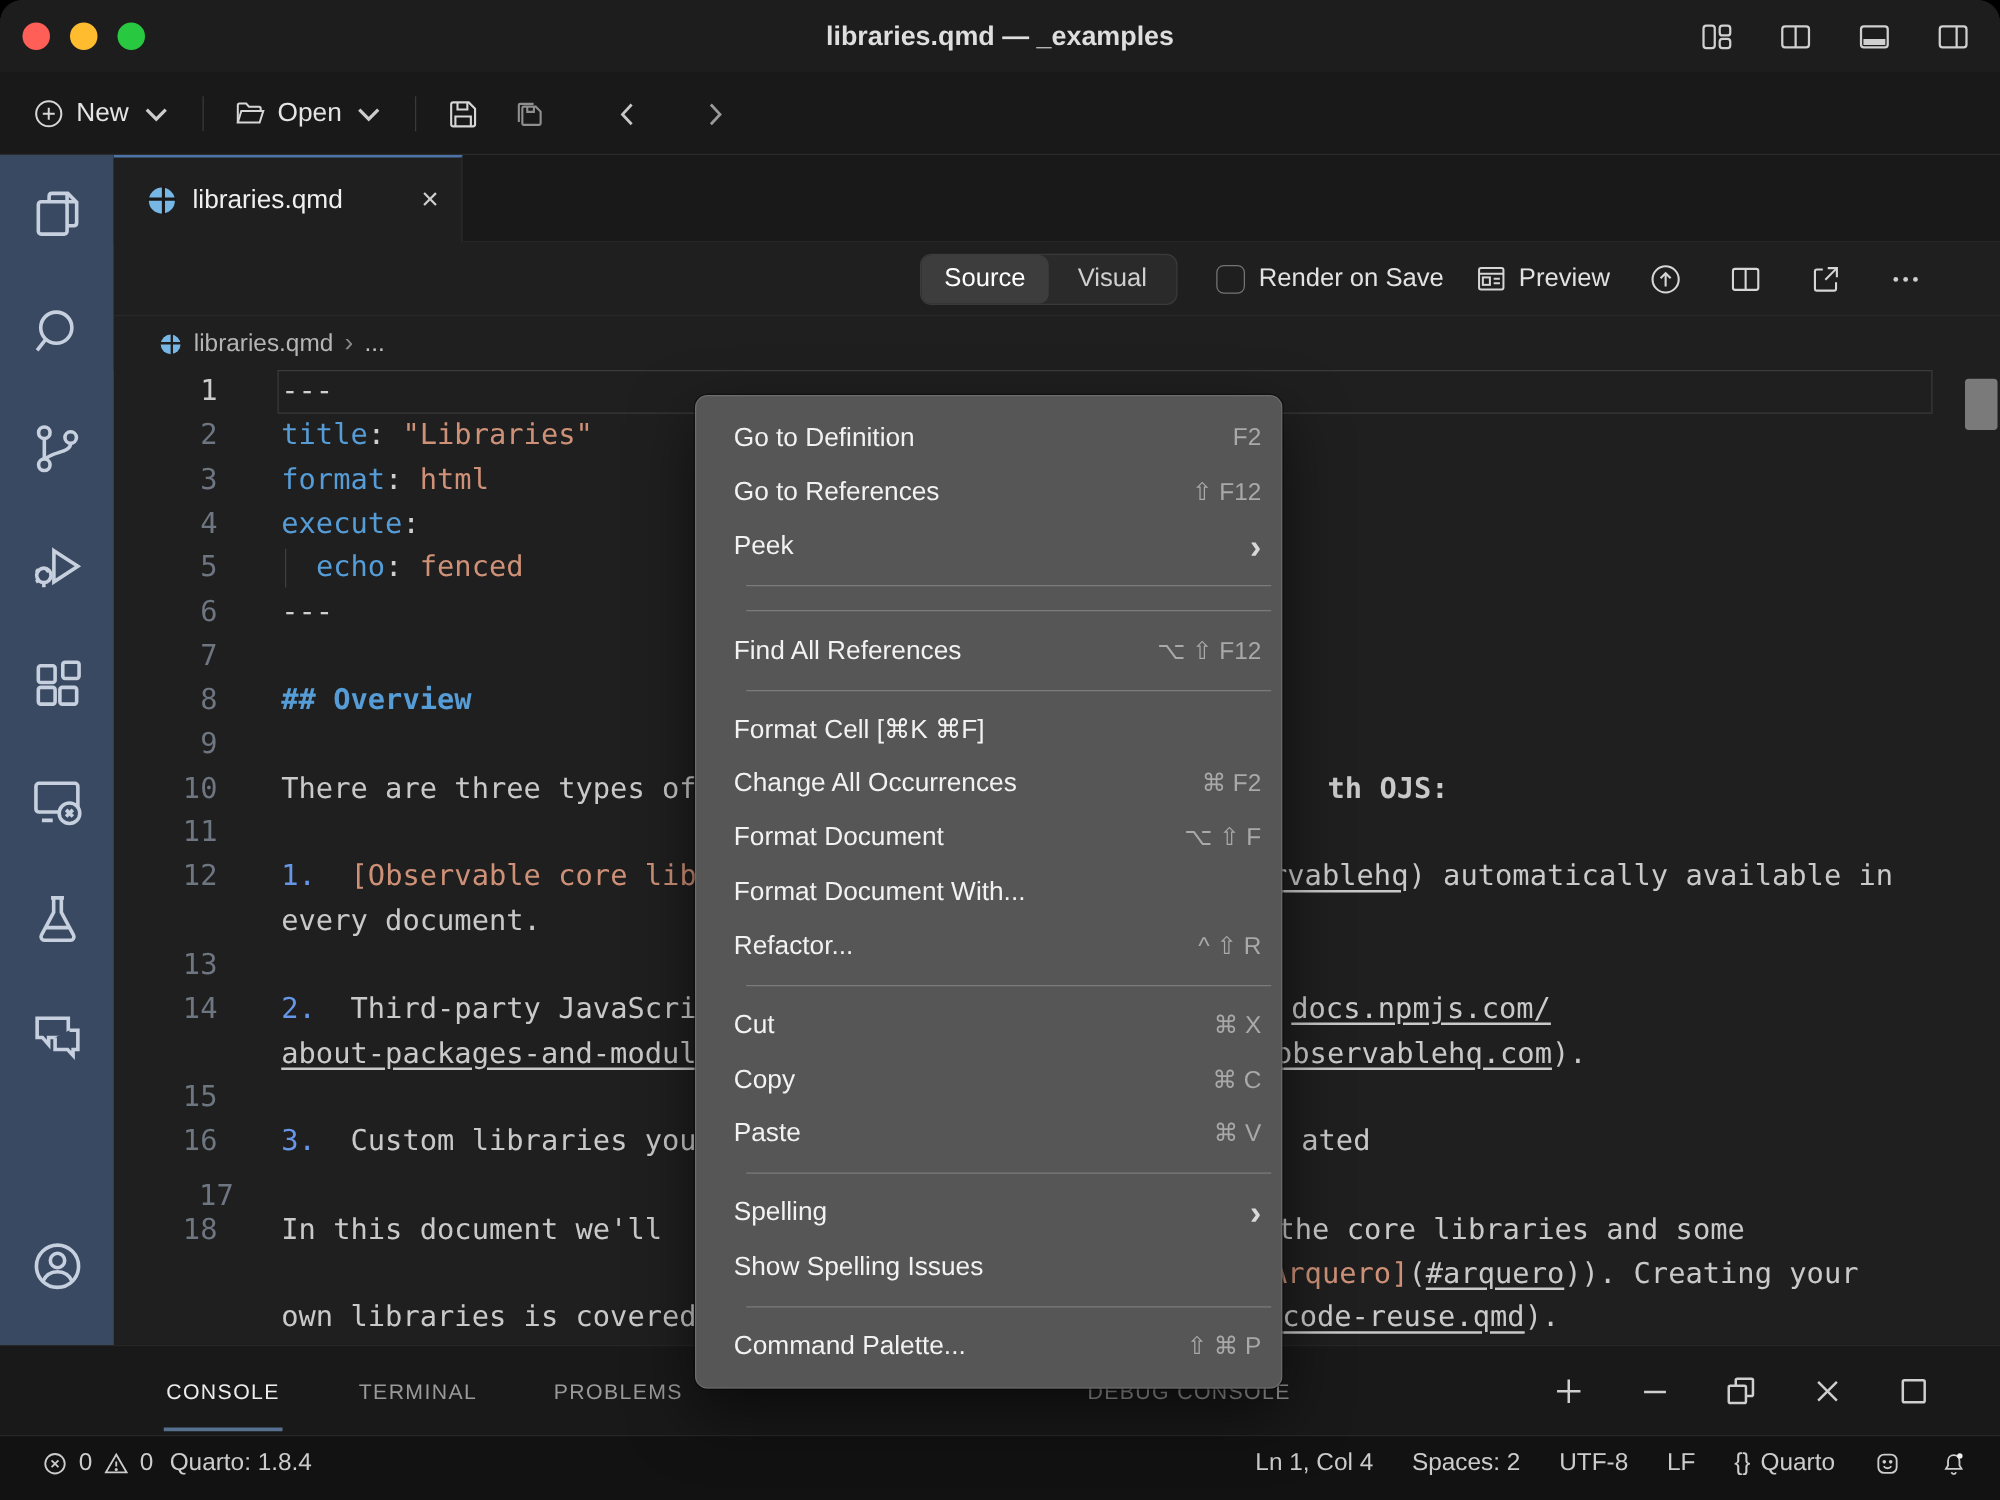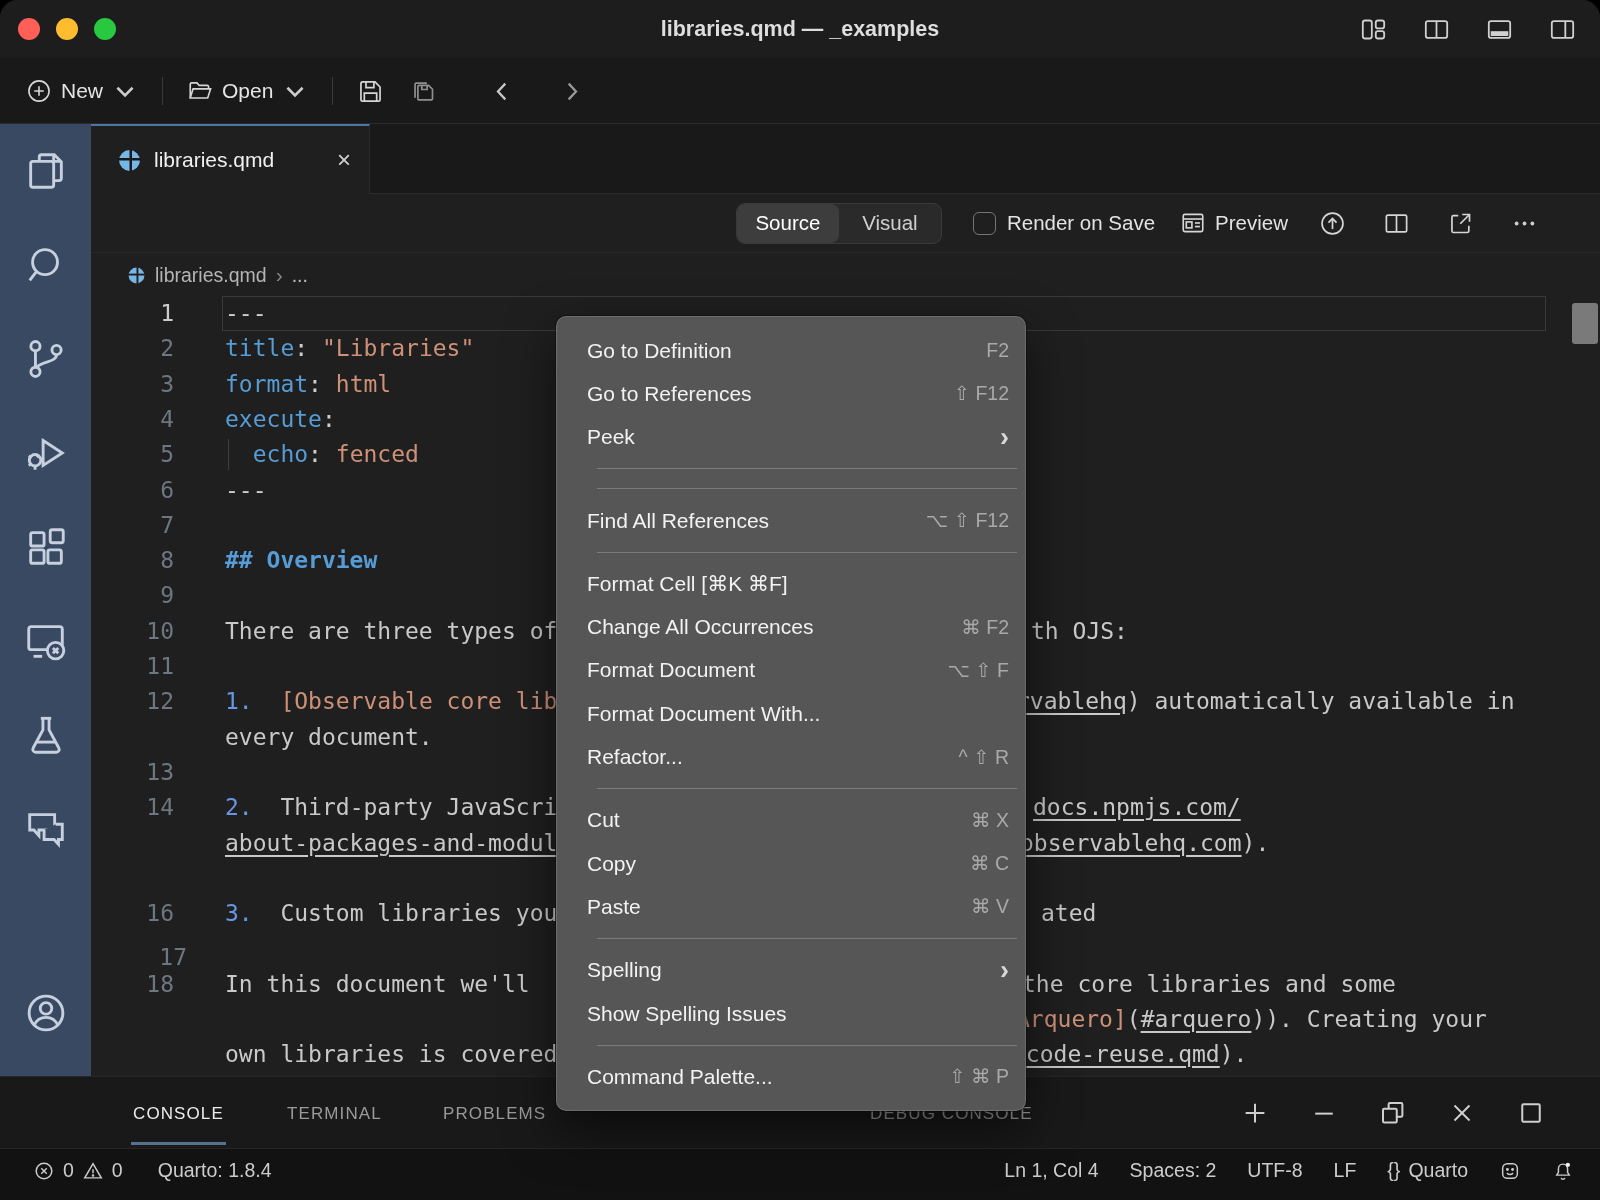--- a/index.html
+++ b/index.html
@@ -90,21 +90,21 @@
   .panel-tab.active::after { content:''; position:absolute; left:-2px; right:-2px; bottom:-18px; height:3px; background:var(--clr-console_tab_underline,#56708f); }
   .panel-actions { position:absolute; right:48px; top:0; height:72px; display:flex; align-items:center; gap:27px; }
   .panel-actions svg { width:30px; height:30px; display:block; }
 
   
   .statusbar { position:absolute; left:0; top:1148px; width:1600px; height:52px; background:#121212; border-top:1px solid #262626; display:flex; align-items:center; color:#cccccc; font-size:19.5px; padding:0 26px 8px 33px; z-index:30; }
   .sb-left { display:flex; align-items:center; gap:13px; }
   .sb-right { margin-left:auto; display:flex; align-items:center; gap:31px; }
   .sb-item { display:flex; align-items:center; gap:8px; white-space:nowrap; }
   .sb-item svg { width:22px; height:22px; display:block; }
-  .sb-quarto { margin-left:22px; }
+  .sb-quarto { }
 </style>
 </head>
 <body>
 
 <div class="screen">
 
   <div class="titlebar">
     <div class="traffic t-red"></div>
     <div class="traffic t-yellow"></div>
     <div class="traffic t-green"></div>
@@ -408,21 +408,21 @@
         <div class="line-num">8</div>
         <div class="code-text"><span class="tok-heading">## Overview</span></div>
       </div>
       <div class="code-row" style="top: 282.4px;">
         <div class="line-num">9</div>
         <div class="code-text"></div>
       </div>
       <div class="code-row" style="top: 317.7px;">
         <div class="line-num">10</div>
         <div class="code-text"><span class="tok-text">There are three types of</span></div>
-        <div class="code-text" style="left: 1031px;"><span class="tok-text">th OJS:</span></div>
+        <div class="code-text" style="left: 1062px; font-weight: bold;"><span class="tok-text">th OJS:</span></div>
       </div>
       <div class="code-row" style="top: 353px;">
         <div class="line-num">11</div>
         <div class="code-text"></div>
       </div>
       <div class="code-row" style="top: 388.3px;">
         <div class="line-num">12</div>
         <div class="code-text"><span class="tok-num">1.</span><span class="tok-text">  </span><span class="tok-str">[Observable core lib</span></div>
         <div class="code-text" style="left: 1016px;"><span class="tok-link">rvablehq</span><span class="tok-text">) automatically available in</span></div>
       </div>
@@ -436,20 +436,24 @@
       </div>
       <div class="code-row" style="top: 494.2px;">
         <div class="line-num">14</div>
         <div class="code-text"><span class="tok-num">2.</span><span class="tok-text">  Third-party JavaScrip</span></div>
         <div class="code-text" style="left: 1033px;"><span class="tok-link">docs.npmjs.com/</span></div>
       </div>
       <div class="code-row" style="top: 529.5px;">
         <div class="line-num"></div>
         <div class="code-text"><span class="tok-link">about-packages-and-modul</span></div>
         <div class="code-text" style="left: 1020px;"><span class="tok-link">observablehq.com</span><span class="tok-text">).</span></div>
+      </div>
+      <div class="code-row" style="top: 564.8px;">
+        <div class="line-num">15</div>
+        <div class="code-text"></div>
       </div>
       <div class="code-row" style="top: 600.1px;">
         <div class="line-num">16</div>
         <div class="code-text"><span class="tok-num">3.</span><span class="tok-text">  Custom libraries you</span></div>
         <div class="code-text" style="left: 1041px;"><span class="tok-text">ated</span></div>
       </div>
       <div class="code-row" style="top: 644px; margin-left: 13px;">
         <div class="line-num">17</div>
         <div class="code-text"></div>
       </div>

